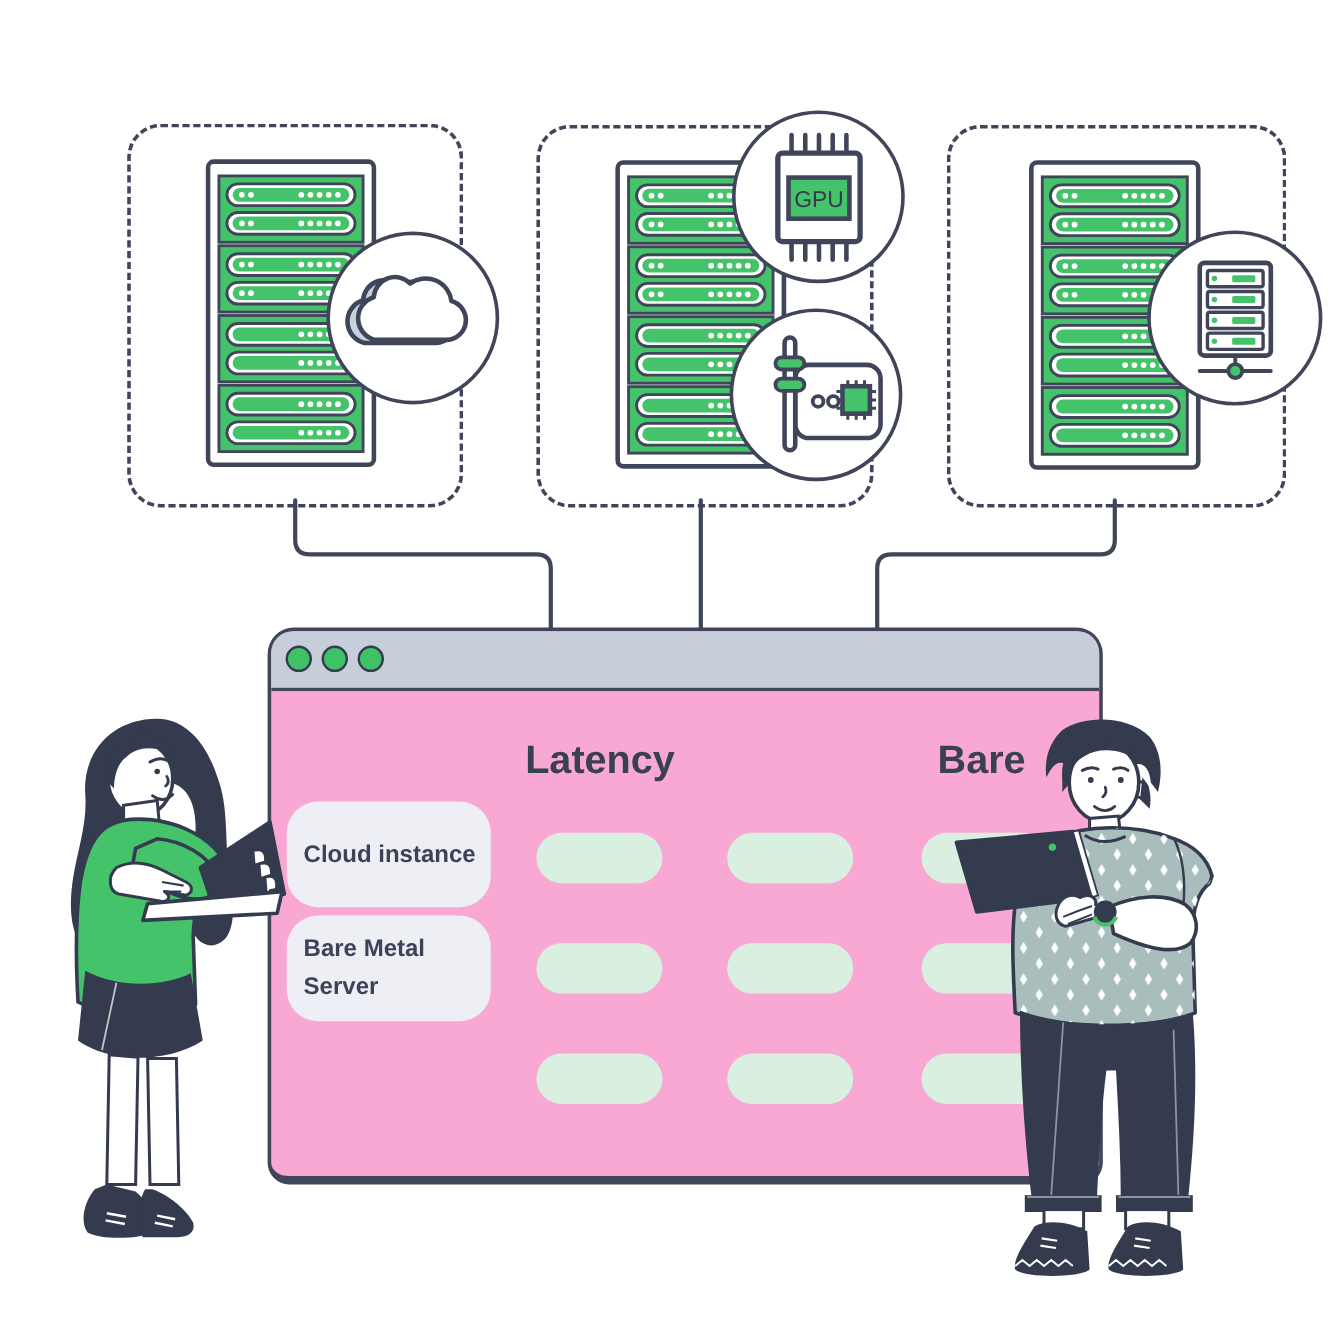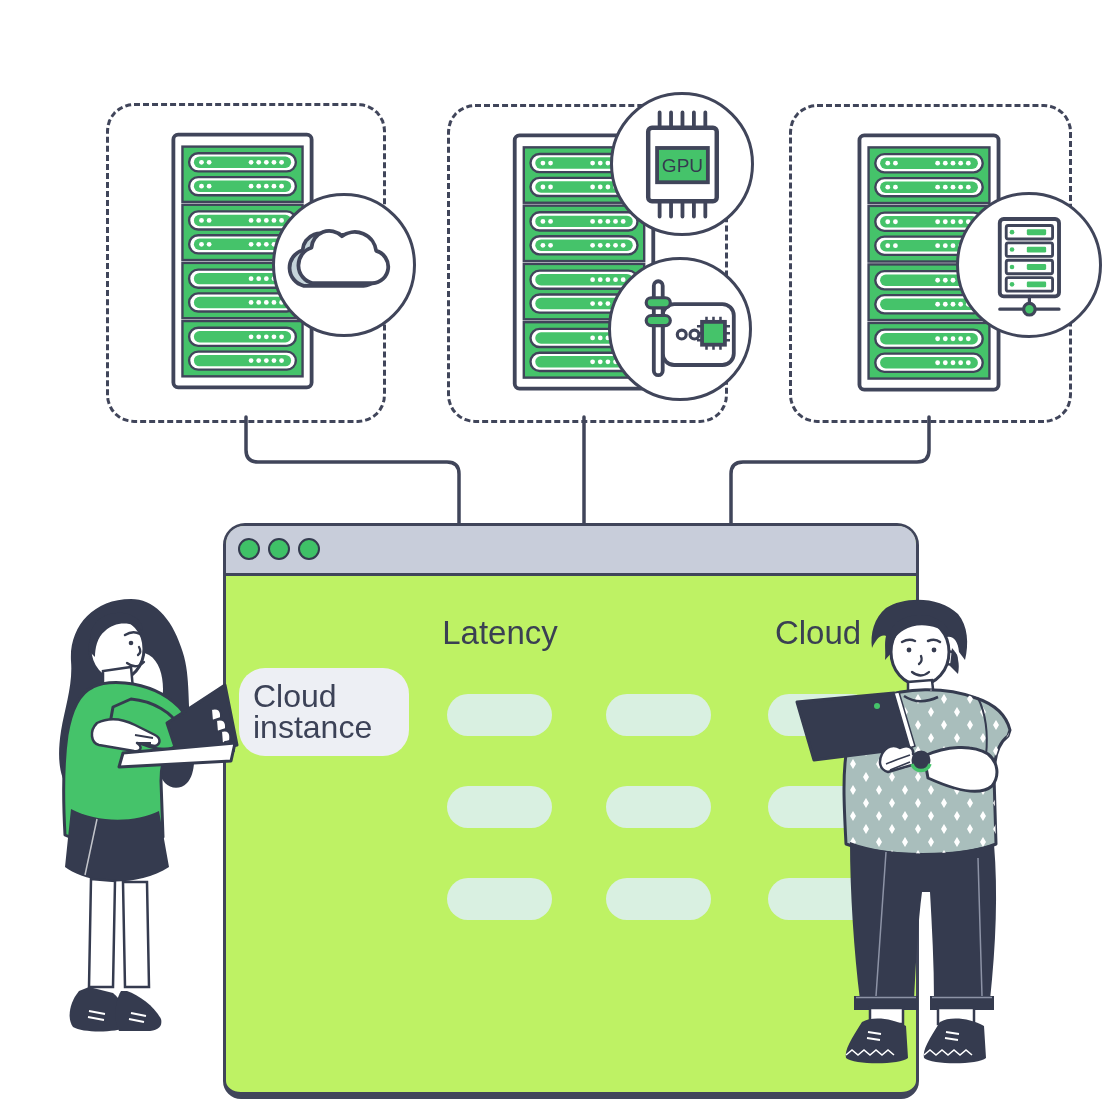--- a/index.html
+++ b/index.html
@@ -21,34 +21,34 @@
   
   .badge{position:absolute;background:#fff;border:3.5px solid #40455a;border-radius:50%;
          display:flex;align-items:center;justify-content:center;box-sizing:border-box;}
   .badge svg{width:92%;height:92%;display:block;}
   .badge.cloud{left:248px;top:193px;width:144px;height:144px;}
   .badge.gpu{left:586px;top:92px;width:144px;height:144px;}
   .badge.nic{left:584px;top:257px;width:144px;height:144px;}
   .badge.rsv{left:932px;top:192px;width:146px;height:146px;}
 
   
-  .window{position:absolute;left:199px;top:523px;width:696px;height:576px;box-sizing:border-box;
-          background:#bef264;border:3px solid #40455a;border-bottom-width:7px;
-          border-radius:22px 22px 18px 18px;z-index:4;}
+  .window{position:absolute;left:199px;top:523px;width:696px;height:464px;box-sizing:border-box;
+          background:#f9a8d4;border:3px solid #40455a;border-bottom-width:7px;
+          border-radius:22px 22px 18px 18px;z-index:4;font-weight:bold;}
   .titlebar{height:47px;background:#c8cdda;border-bottom:3px solid #40455a;
             border-radius:18px 18px 0 0;position:relative;}
   .tdot{position:absolute;top:12px;width:18px;height:18px;border-radius:50%;
         background:#3fc167;border:2.5px solid #353b4f;box-sizing:content-box;}
   .tdot.d1{left:12px;} .tdot.d2{left:42px;} .tdot.d3{left:72px;}
   .win-body{position:relative;height:404px;}
   .col-head{position:absolute;top:36px;height:42px;line-height:42px;transform:translateX(-50%);
             font-size:33px;color:#3a4053;white-space:nowrap;}
   .row-label{position:absolute;left:13px;width:170px;height:88px;background:#edeff4;
              border-radius:26px;display:flex;align-items:center;box-sizing:border-box;
-             padding-left:14px;padding-right:8px;font-size:32px;line-height:31px;color:#3c4257;}
+             padding-left:14px;padding-right:8px;font-size:20px;line-height:31px;color:#3c4257;}
   .pill{position:absolute;width:105px;height:42px;border-radius:21px;background:#d9f0e1;}
 
   
   .person{position:absolute;z-index:6;}
   .person svg{width:100%;height:100%;display:block;overflow:visible;}
   .woman{left:15px;top:595px;width:210px;height:450px;}
   .man{left:758px;top:590px;width:240px;height:480px;}
 
   #connectors{position:absolute;left:0;top:0;z-index:1;}
   svg text{font-family:"Liberation Sans",sans-serif;}
@@ -190,23 +190,24 @@
   </div>
 
   <div class="window">
     <div class="titlebar">
       <span class="tdot d1"></span>
       <span class="tdot d2"></span>
       <span class="tdot d3"></span>
     </div>
     <div class="win-body">
       <div class="col-head" style="left:274px">Latency</div>
-      <div class="col-head" style="left:592px">Cloud</div>
+      <div class="col-head" style="left:592px">Bare</div>
 
       <div class="row-label" style="top:92px">Cloud instance</div>
+      <div class="row-label" style="top:187px">Bare Metal Server</div>
 
       <div class="pill" style="left:221px;top:118px"></div>
       <div class="pill" style="left:380px;top:118px"></div>
       <div class="pill" style="left:542px;top:118px"></div>
       <div class="pill" style="left:221px;top:210px"></div>
       <div class="pill" style="left:380px;top:210px"></div>
       <div class="pill" style="left:542px;top:210px"></div>
       <div class="pill" style="left:221px;top:302px"></div>
       <div class="pill" style="left:380px;top:302px"></div>
       <div class="pill" style="left:542px;top:302px"></div>

